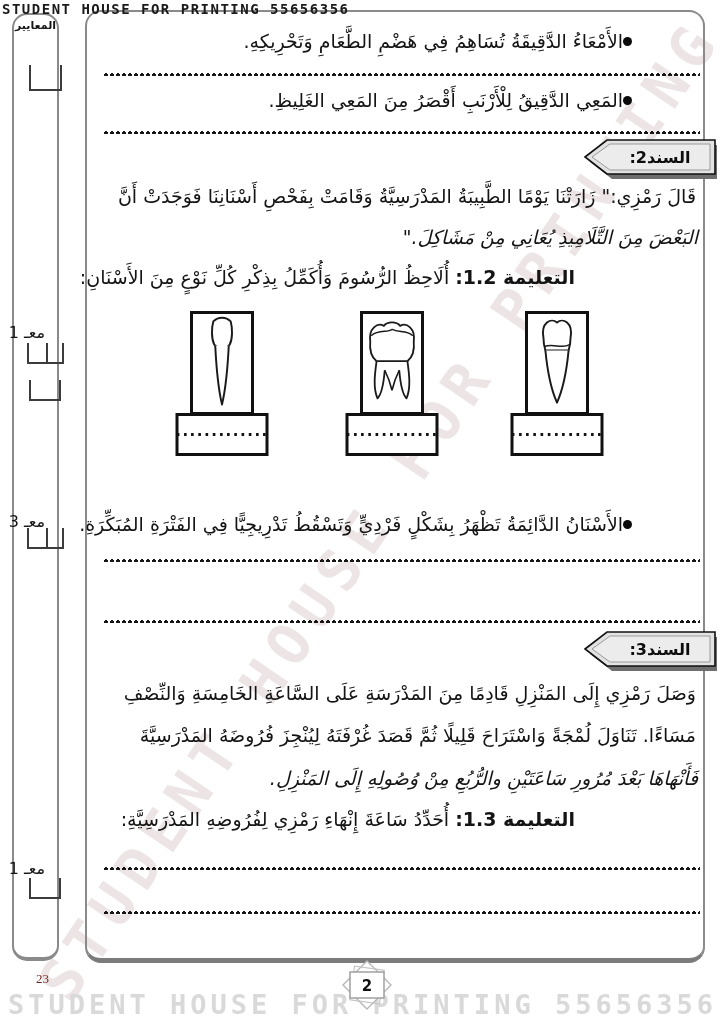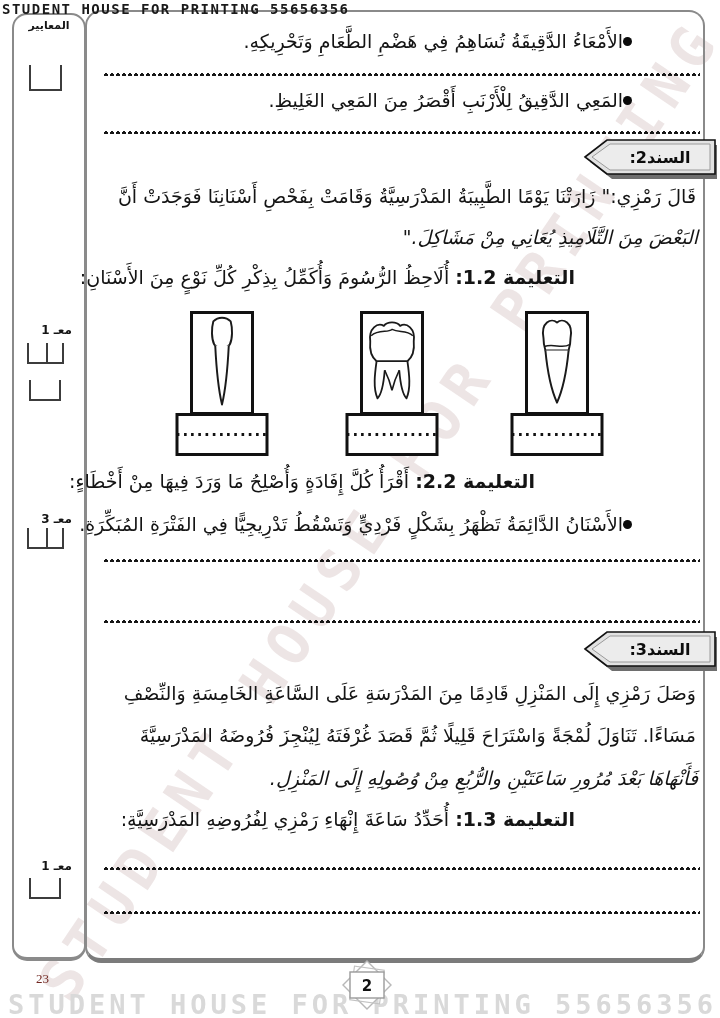--- a/index.html
+++ b/index.html
@@ -30,31 +30,31 @@
     position:absolute; left:36px; top:971px; z-index:3;
     font-family:"Liberation Serif", serif; font-size:13px; color:#70251f;
   }
   
   .main-box {
     position:absolute; left:85px; top:10px; width:620px; height:953px; z-index:1;
     border:2px solid #8a8a8a; border-bottom-width:5px; border-bottom-color:#7b7b7b;
     border-radius:16px; background:transparent;
   }
   .sidebar {
-    position:absolute; left:12px; top:13px; width:74px; height:948px; z-index:2;
+    position:absolute; left:12px; top:13px; width:47px; height:948px; z-index:2;
     border:2px solid #8a8a8a; border-bottom-width:4px; border-radius:15px;
   }
   .sidebar-title {
     position:absolute; left:0; right:0; top:4px; text-align:center;
     font-size:11px; font-weight:bold; direction:rtl;
   }
   .score-box { position:absolute; border:2px solid #3c3c3c; border-top:none; }
   .score-box .divider { position:absolute; left:50%; top:0; bottom:0; width:2px; background:#3c3c3c; }
   .marker-label {
-    position:absolute; direction:rtl; font-size:12px; font-weight:bold; white-space:nowrap;
+    position:absolute; direction:rtl; font-size:16px; font-weight:normal; white-space:nowrap;
   }
   
   .row { position:absolute; z-index:2; direction:rtl; white-space:nowrap; font-size:19px; }
   .bullet-row { display:flex; align-items:center; }
   .bullet-dot { width:9px; height:9px; border-radius:50%; background:#0b0b0b; flex:0 0 auto; }
   .bold { font-weight:bold; }
   .centered { white-space:nowrap;font-style:italic; }
   .dotline {
     position:absolute; left:103px; width:597px; height:6px; z-index:2;
     background-image:radial-gradient(circle, #161616 1.6px, transparent 1.9px);
@@ -178,24 +178,20 @@
         <path d="M16,24 C13,8 24,3 30,8 C36,3 47,8 44,24 C44,30 43,34 42,37 L18,37 C17,34 16,30 16,24 Z" fill="#fff" stroke="#1a1a1a" stroke-width="2" stroke-linejoin="round"></path>
         <path d="M17,33 C26,29 35,36 43,31" fill="none" stroke="#1a1a1a" stroke-width="1.6"></path>
         <path d="M18,37 C20,58 25,80 30,91 C35,80 40,58 42,37" fill="#fff" stroke="#1a1a1a" stroke-width="2" stroke-linejoin="round"></path>
       </svg>
     </div>
     <div class="tooth-pedestal">
       <span class="tooth-blank">.............</span>
     </div>
   </div>
 
-  <div class="row" style="right:185px; top:470px;">
-    <span class="bold">التعليمة 2.2:</span>
-    <span>أَقْرَأُ كُلَّ إِفَادَةٍ وَأُصْلِحُ مَا وَرَدَ فِيهَا مِنْ أَخْطَاءٍ:</span>
-  </div>
 
   <div class="row bullet-row" style="right:88px; top:513px;align-items:center;">
     <span class="bullet-dot"></span>
     <span>الأَسْنَانُ الدَّائِمَةُ تَظْهَرُ بِشَكْلٍ فَرْدِيٍّ وَتَسْقُطُ تَدْرِيجِيًّا فِي الفَتْرَةِ المُبَكِّرَةِ.</span>
   </div>
   <div class="dotline" style="top:556px;"></div>
 
   <div class="dotline" style="top:617px;"></div>
 
   <div class="banner" style="top:629px;">

